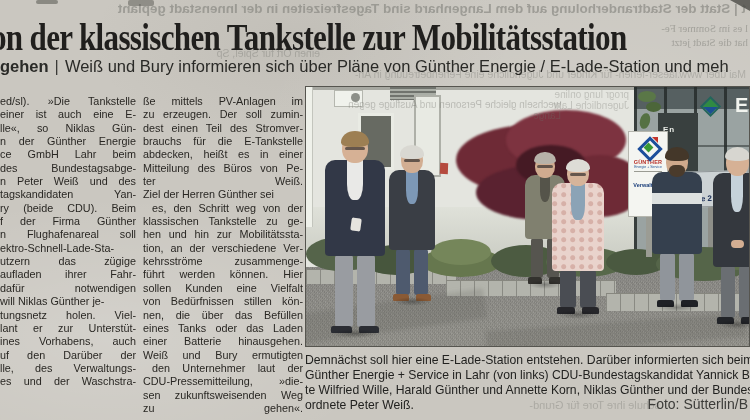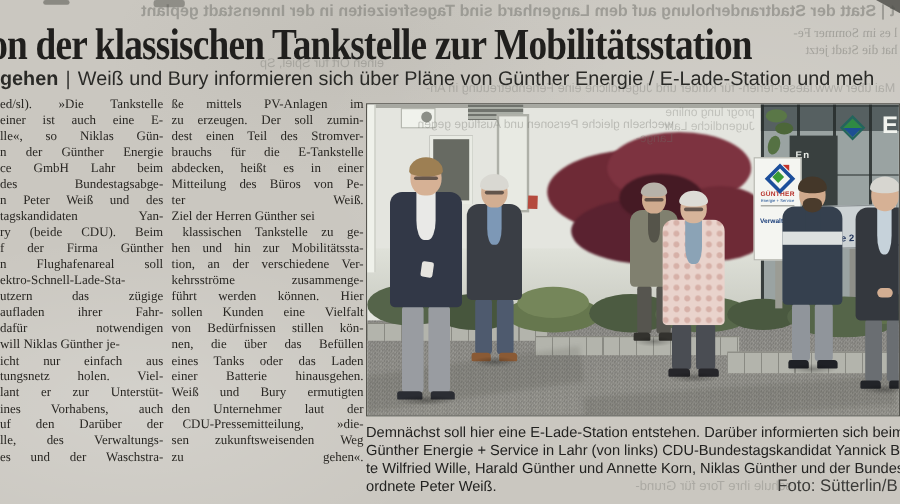--- a/index.html
+++ b/index.html
@@ -24,21 +24,21 @@
   .sm3{right:0;top:0;width:20px;height:11px;opacity:.8;clip-path:polygon(0 0,100% 0,100% 100%);background:#4a4a45;}
   
   .headline{position:absolute;top:16px;left:0;width:760px;margin-left:-9px;z-index:2;
     font-family:"Liberation Serif",serif;font-weight:700;font-size:37px;letter-spacing:-.8px;
     color:#201f1d;white-space:nowrap;transform:scaleX(.84);transform-origin:left top;}
   .subhead{position:absolute;top:57px;left:0;width:750px;z-index:2;display:flex;align-items:center;gap:6px;
     font-size:16.5px;color:#2a2a27;white-space:nowrap;overflow:hidden;}
   .subhead .sec{font-weight:700;}
   .subhead .sep{font-weight:400;color:#3a3a37;}
   
-  .col{position:absolute;top:81px;z-index:2;font-family:Liberation Serif, serif;
+  .col{position:absolute;top:95px;z-index:2;font-family:Liberation Sans, sans-serif;
     font-size:10.8px;line-height:13.35px;color:#292723;}
   #col1{left:0;width:136px;}
   #col2{left:143px;width:160px;}
   .tline{text-align:justify;text-align-last:justify;}
   #col1 .tline:nth-child(16){text-align-last:left;}
   #col2 .tline:nth-child(8),#col2 .tline:nth-child(25){text-align-last:left;}
   #col2 .tline:nth-child(9),#col2 .tline:nth-child(21){text-indent:9px;}
   
   .photo{position:absolute;left:305px;top:86px;width:445px;height:261px;z-index:2;
     border:1px solid #56554f;box-sizing:border-box;overflow:hidden;background:#e4e5df;}
@@ -189,37 +189,37 @@
       <div class="tline">n Peter Weiß und des</div>
       <div class="tline">tagskandidaten Yan-</div>
       <div class="tline">ry (beide CDU). Beim</div>
       <div class="tline">f der Firma Günther</div>
       <div class="tline">n Flughafenareal soll</div>
       <div class="tline">ektro-Schnell-Lade-Sta-</div>
       <div class="tline">utzern das zügige</div>
       <div class="tline">aufladen ihrer Fahr-</div>
       <div class="tline">dafür notwendigen</div>
       <div class="tline">will Niklas Günther je-</div>
-      <div class="tline">icht nur einfach aus</div>
       <div class="tline">tungsnetz holen. Viel-</div>
       <div class="tline">lant er zur Unterstüt-</div>
       <div class="tline">ines Vorhabens, auch</div>
       <div class="tline">uf den Darüber der</div>
       <div class="tline">lle, des Verwaltungs-</div>
       <div class="tline">es und der Waschstra-</div>
     </div>
   <div class="col" id="col2">
       <div class="tline">ße mittels PV-Anlagen im</div>
       <div class="tline">zu erzeugen. Der soll zumin-</div>
       <div class="tline">dest einen Teil des Stromver-</div>
       <div class="tline">brauchs für die E-Tankstelle</div>
       <div class="tline">abdecken, heißt es in einer</div>
       <div class="tline">Mitteilung des Büros von Pe-</div>
       <div class="tline">ter Weiß.</div>
       <div class="tline">Ziel der Herren Günther sei</div>
+      <div class="tline">es, den Schritt weg von der</div>
       <div class="tline">klassischen Tankstelle zu ge-</div>
       <div class="tline">hen und hin zur Mobilitätssta-</div>
       <div class="tline">tion, an der verschiedene Ver-</div>
       <div class="tline">kehrsströme zusammenge-</div>
       <div class="tline">führt werden können. Hier</div>
       <div class="tline">sollen Kunden eine Vielfalt</div>
       <div class="tline">von Bedürfnissen stillen kön-</div>
       <div class="tline">nen, die über das Befüllen</div>
       <div class="tline">eines Tanks oder das Laden</div>
       <div class="tline">einer Batterie hinausgehen.</div>

